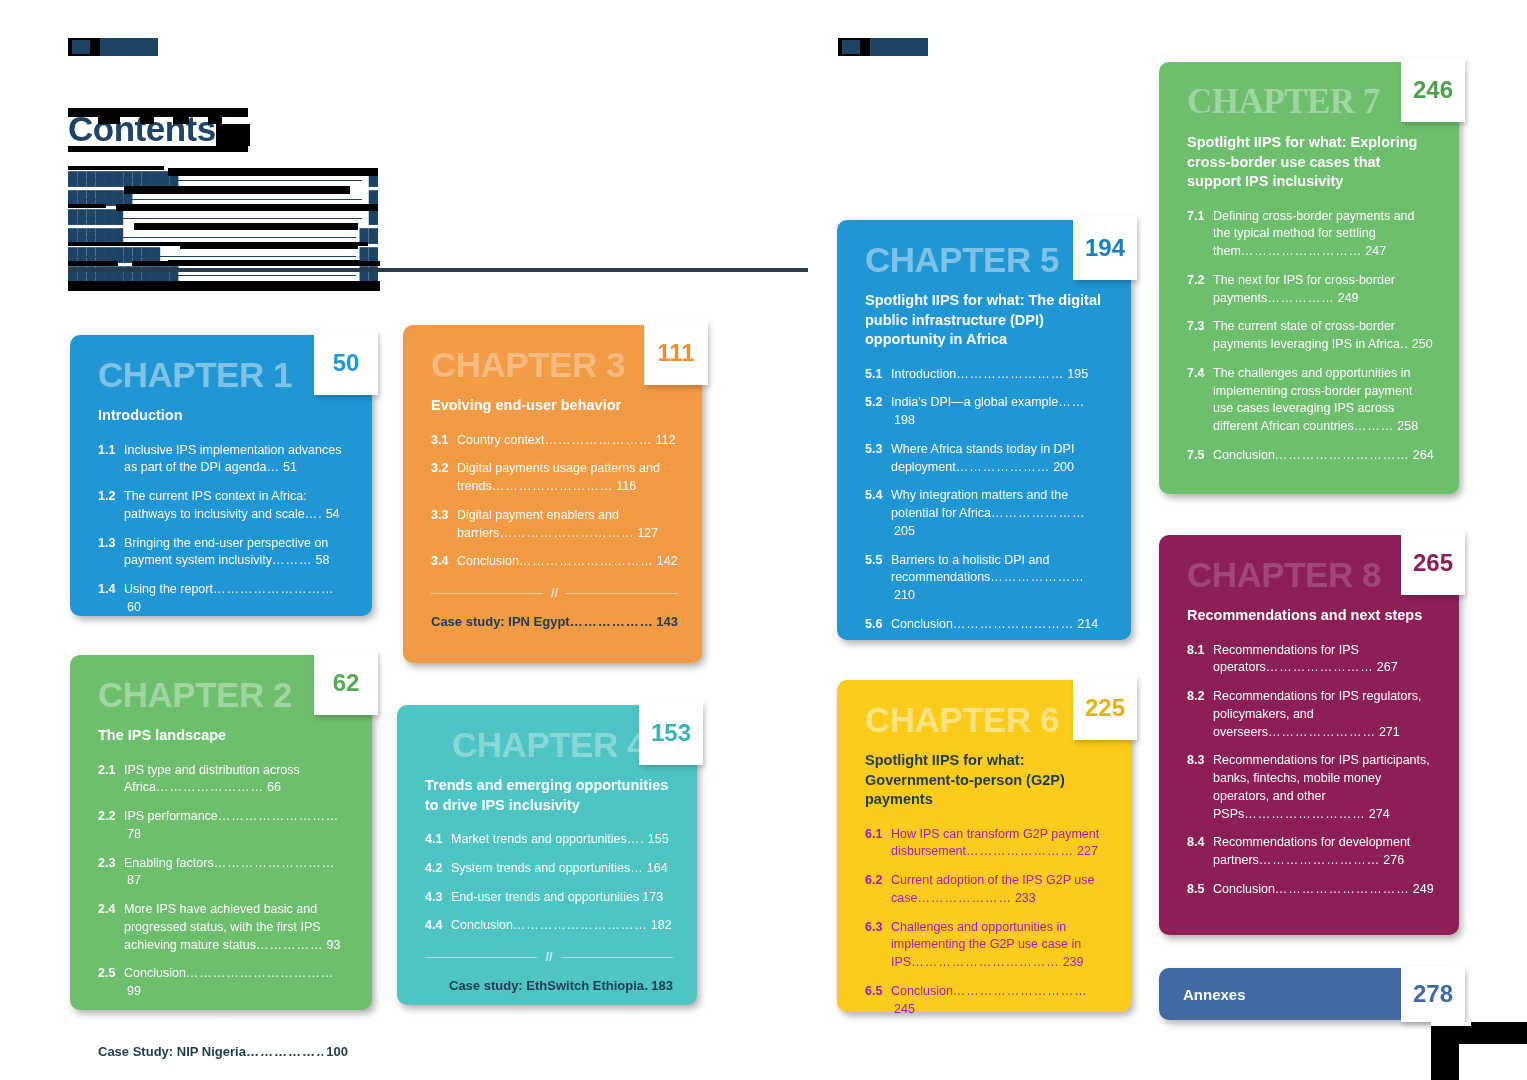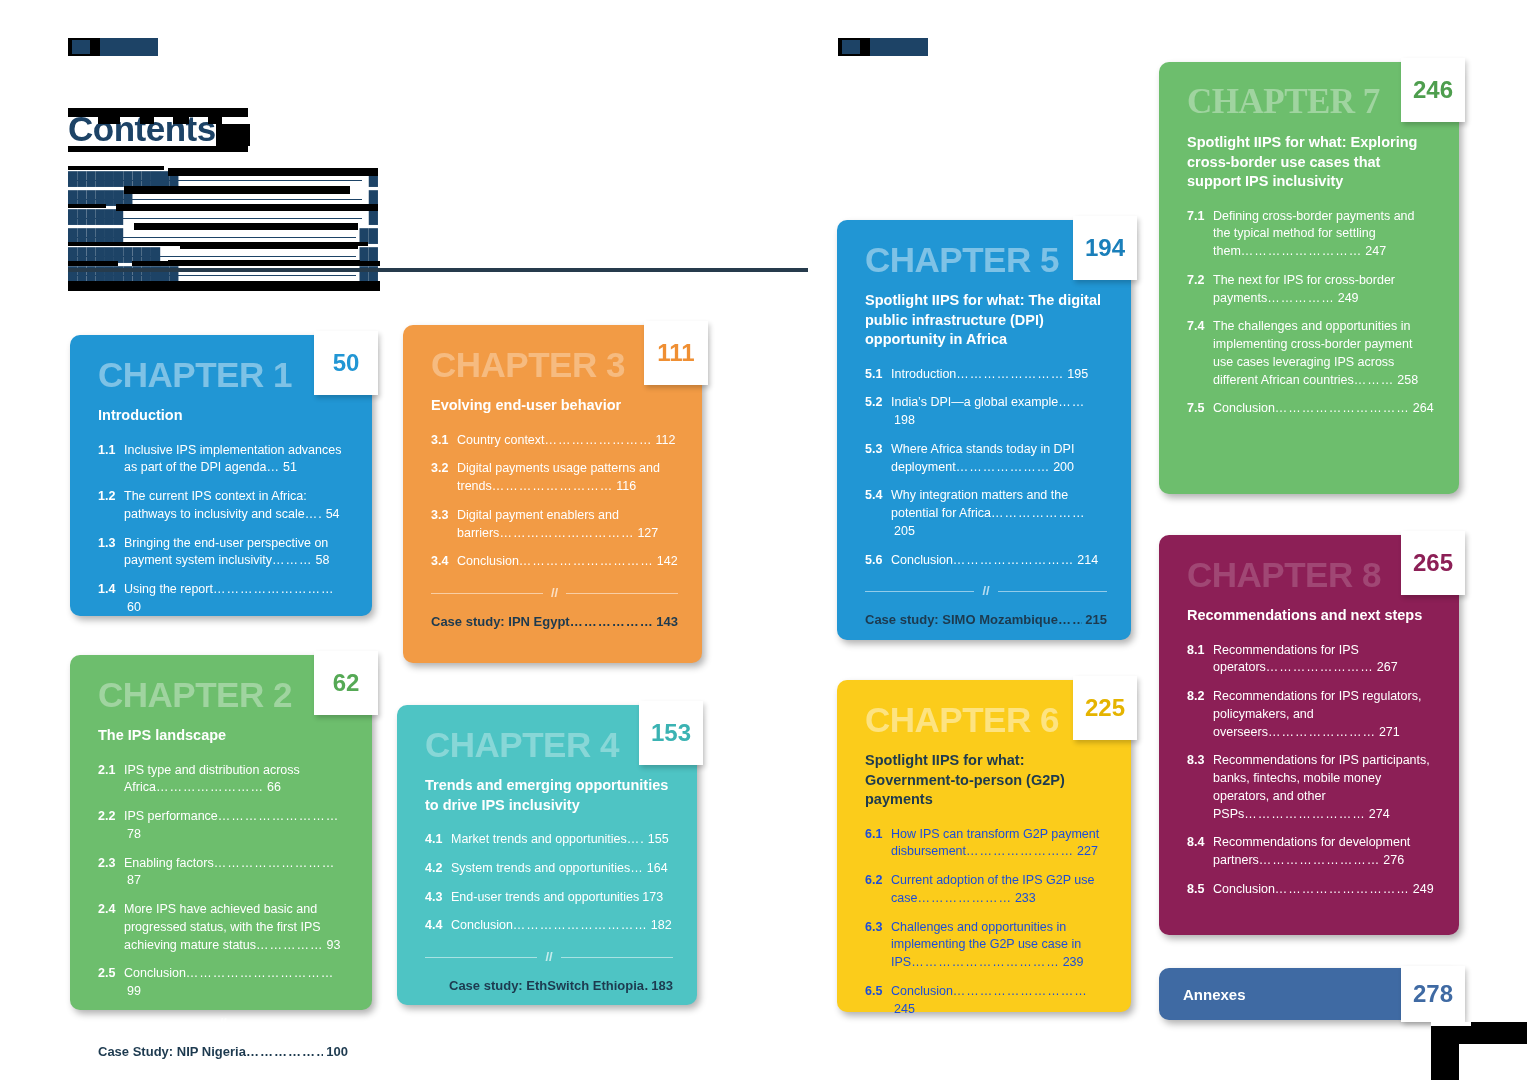--- a/index.html
+++ b/index.html
@@ -290,21 +290,21 @@
         <span class="cs-txt">Case study: IPN Egypt</span>
         <span class="cs-dots">………………</span>
         <span class="cs-pg">143</span>
       </div>
     </div>
     <div class="badge" style="color:#ef8f33;">111</div>
   </div>
 
   <div class="card" style="left:397px;top:705px;width:300px;height:300px;background:#4ec4c4;">
     <div class="card-inner">
-      <div class="chap-word" style="color:rgba(255,255,255,0.33);">CHAPTER 4</div>
+      <div class="chap-word" style="color:rgba(255,255,255,0.33);text-align:center;">CHAPTER 4</div>
       <div class="chap-subtitle" style="color:#ffffff;">Trends and emerging opportunities to drive IPS inclusivity</div>
       <div class="entries" style="color:#ffffff;">
         <div class="entry">
           <span class="num">4.1</span>
           <span class="txt"><span>Market trends and opportunities</span><span class="dots">….</span><span class="pg">155</span></span>
         </div>
         <div class="entry">
           <span class="num">4.2</span>
           <span class="txt"><span>System trends and opportunities</span><span class="dots">…</span><span class="pg">164</span></span>
         </div>
@@ -346,20 +346,24 @@
         </div>
         <div class="entry">
           <span class="num">5.3</span>
           <span class="txt"><span>Where Africa stands today in DPI deployment</span><span class="dots">…………………</span><span class="pg">200</span></span>
         </div>
         <div class="entry">
           <span class="num">5.4</span>
           <span class="txt"><span>Why integration matters and the potential for Africa</span><span class="dots">…………………</span><span class="pg">205</span></span>
         </div>
         <div class="entry">
+          <span class="num">5.5</span>
+          <span class="txt"><span>Barriers to a holistic DPI and recommendations</span><span class="dots">…………………</span><span class="pg">210</span></span>
+        </div>
+        <div class="entry">
           <span class="num">5.6</span>
           <span class="txt"><span>Conclusion</span><span class="dots">………………………</span><span class="pg">214</span></span>
         </div>
       </div>
       <div class="divider">
         <span class="ln" style="background:rgba(255,255,255,0.6);"></span>
         <span class="slashes" style="color:rgba(255,255,255,0.8);">//</span>
         <span class="ln" style="background:rgba(255,255,255,0.6);"></span>
       </div>
       <div class="case-study" style="color:#1d3a4f;">
@@ -368,21 +372,21 @@
         <span class="cs-pg">215</span>
       </div>
     </div>
     <div class="badge" style="color:#1a7fba;">194</div>
   </div>
 
   <div class="card" style="left:837px;top:680px;width:294px;height:332px;background:#fbcc1b;">
     <div class="card-inner">
       <div class="chap-word" style="color:rgba(255,255,255,0.45);">CHAPTER 6</div>
       <div class="chap-subtitle" style="color:#1d3a4f;">Spotlight IIPS for what: Government-to-person (G2P) payments</div>
-      <div class="entries" style="color:#1d4ed8;">
+      <div class="entries" style="color:#a21caf;">
         <div class="entry">
           <span class="num">6.1</span>
           <span class="txt"><span>How IPS can transform G2P payment disbursement</span><span class="dots">……………………</span><span class="pg">227</span></span>
         </div>
         <div class="entry">
           <span class="num">6.2</span>
           <span class="txt"><span>Current adoption of the IPS G2P use case</span><span class="dots">…………………</span><span class="pg">233</span></span>
         </div>
         <div class="entry">
           <span class="num">6.3</span>
@@ -402,20 +406,24 @@
       <div class="chap-word" style="color:rgba(255,255,255,0.35);font-family:Liberation Serif, serif;">CHAPTER 7</div>
       <div class="chap-subtitle" style="color:#ffffff;">Spotlight IIPS for what: Exploring cross-border use cases that support IPS inclusivity</div>
       <div class="entries" style="color:#ffffff;">
         <div class="entry">
           <span class="num">7.1</span>
           <span class="txt"><span>Defining cross-border payments and the typical method for settling them</span><span class="dots">………………………</span><span class="pg">247</span></span>
         </div>
         <div class="entry">
           <span class="num">7.2</span>
           <span class="txt"><span>The next for IPS for cross-border payments</span><span class="dots">……………</span><span class="pg">249</span></span>
+        </div>
+        <div class="entry">
+          <span class="num">7.3</span>
+          <span class="txt"><span>The current state of cross-border payments leveraging IPS in Africa</span><span class="dots">..</span><span class="pg">250</span></span>
         </div>
         <div class="entry">
           <span class="num">7.4</span>
           <span class="txt"><span>The challenges and opportunities in implementing cross-border payment use cases leveraging IPS across different African countries</span><span class="dots">………</span><span class="pg">258</span></span>
         </div>
         <div class="entry">
           <span class="num">7.5</span>
           <span class="txt"><span>Conclusion</span><span class="dots">…………………………</span><span class="pg">264</span></span>
         </div>
       </div>

